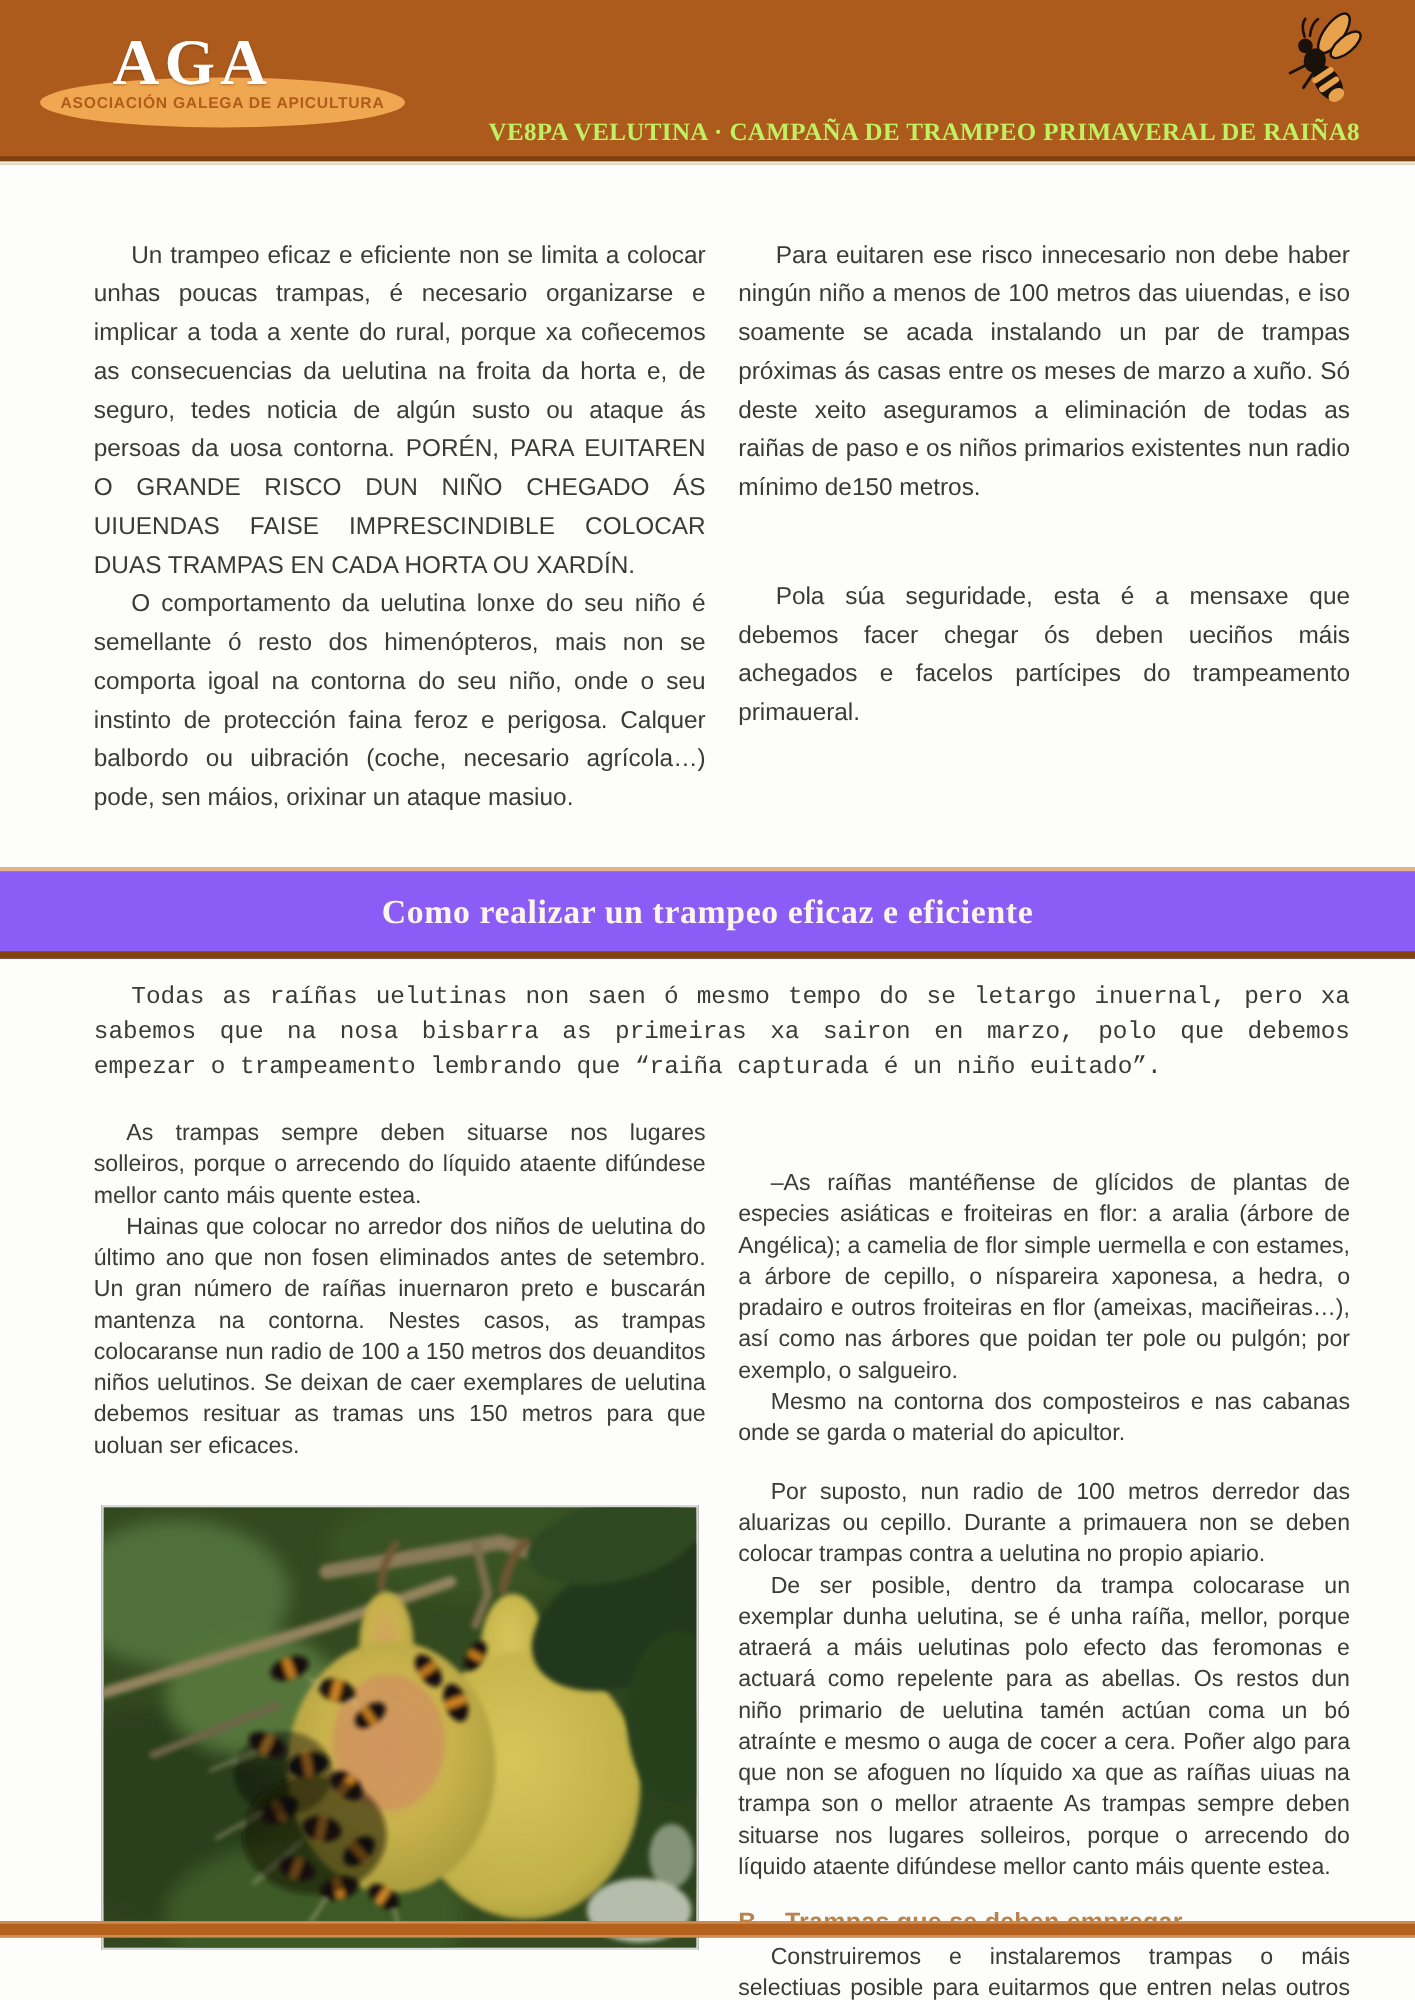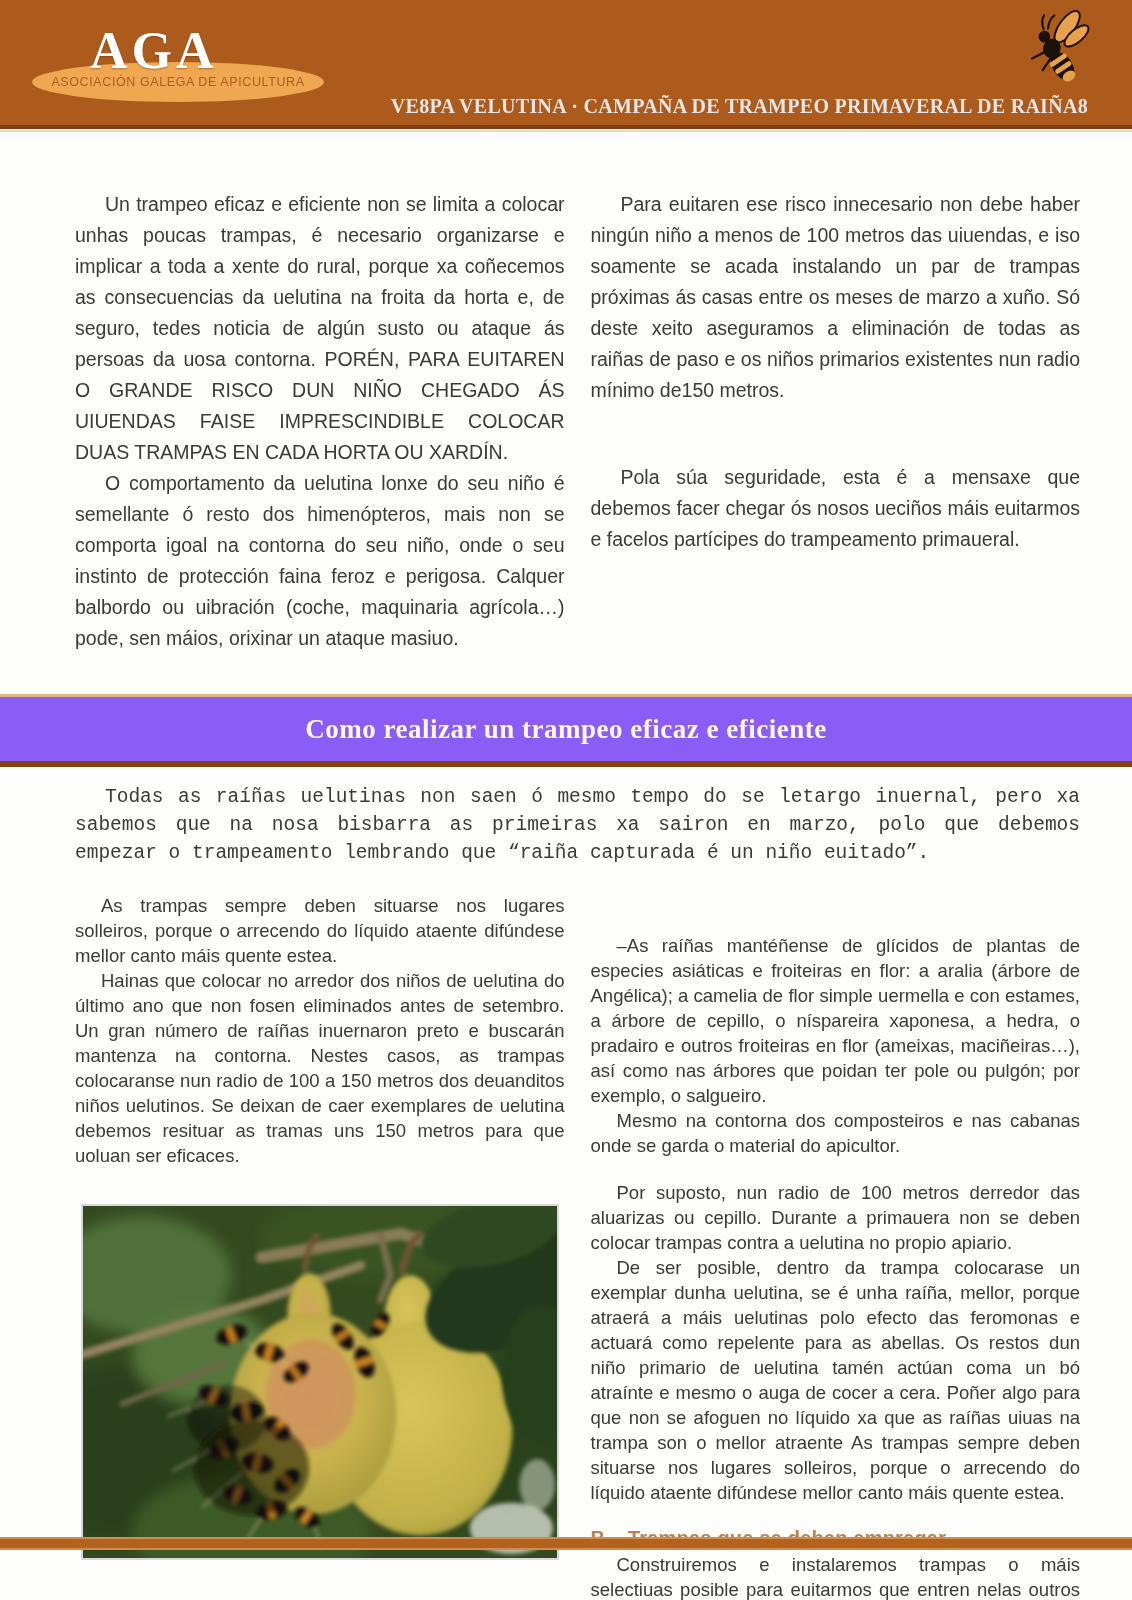--- a/index.html
+++ b/index.html
@@ -15,32 +15,32 @@
     border-bottom:4px solid #7e3f10;
   }
   .hdr:after{ content:""; position:absolute; left:0; right:0; bottom:-7px; height:2px; background:#ead9c2; }
   .logo { position:absolute; left:32px; top:8px; width:300px; height:102px; }
   .logo-ellipse {
     position:absolute; left:0; top:54px; width:292px; height:40px;
     background:#efa751; border-radius:50%;
     display:flex; align-items:center; justify-content:center;
   }
   .logo-ellipse span {
-    font-size:12.5px; font-weight:normal; color:#b05c1a; letter-spacing:.6px; white-space:nowrap;
+    font-size:12.5px; font-weight:bold; color:#b05c1a; letter-spacing:.6px; white-space:nowrap;
   }
   .logo-aga {
     position:absolute; left:58px; top:16px; z-index:2;
     font-family:"Liberation Serif", serif; font-weight:bold;
     font-size:52px; line-height:1.05; color:#fff; letter-spacing:4px;
     text-shadow:0 1px 2px rgba(90,40,0,.4);
   }
   .hdr-title {
     position:absolute; right:44px; bottom:7px;
     font-family:"Liberation Serif", serif; font-weight:bold;
-    font-size:20px; color:#e5e5e5; letter-spacing:.3px; white-space:nowrap;
+    font-size:20px; color:#bef264; letter-spacing:.3px; white-space:nowrap;
   }
   .hornet { position:absolute; right:34px; top:0; width:88px; height:92px; }
 
   
   p { margin:0; text-align:justify; }
   .cols { display:flex; gap:26px; margin:0 52px 0 75px; }
   .col { flex:1; min-width:0; }
 
   .top-sec { margin-top:60px; }
   .top-sec p { font-size:19.5px; line-height:31px; text-indent:30px; }
@@ -121,25 +121,25 @@
         </g>
       </svg>
     </span>
 
     <div class="hdr-title">VE8PA VELUTINA · CAMPAÑA DE TRAMPEO PRIMAVERAL DE RAIÑA8</div>
   </header>
 
   <section class="cols top-sec">
     <div class="col">
       <p>Un trampeo eficaz e eficiente non se limita a colocar unhas poucas trampas, é necesario organizarse e implicar a toda a xente do rural, porque xa coñecemos as consecuencias da uelutina na froita da horta e, de seguro, tedes noticia de algún susto ou ataque ás persoas da uosa contorna. PORÉN, PARA EUITAREN O GRANDE RISCO DUN NIÑO CHEGADO ÁS UIUENDAS FAISE IMPRESCINDIBLE COLOCAR DUAS TRAMPAS EN CADA HORTA OU XARDÍN.</p>
-      <p>O comportamento da uelutina lonxe do seu niño é semellante ó resto dos himenópteros, mais non se comporta igoal na contorna do seu niño, onde o seu instinto de protección faina feroz e perigosa. Calquer balbordo ou uibración (coche, maquinaria agrícola…) pode, sen máios, orixinar un ataque masiuo.</p>
+      <p>O comportamento da uelutina lonxe do seu niño é semellante ó resto dos himenópteros, mais non se comporta igoal na contorna do seu niño, onde o seu instinto de protección faina feroz e perigosa. Calquer balbordo ou uibración (coche, necesario agrícola…) pode, sen máios, orixinar un ataque masiuo.</p>
     </div>
     <div class="col">
       <p>Para euitaren ese risco innecesario non debe haber ningún niño a menos de 100 metros das uiuendas, e iso soamente se acada instalando un par de trampas próximas ás casas entre os meses de marzo a xuño. Só deste xeito aseguramos a eliminación de todas as raiñas de paso e os niños primarios existentes nun radio mínimo de150 metros.</p>
-      <p class="sp-top">Pola súa seguridade, esta é a mensaxe que debemos facer chegar ós nosos ueciños máis euitarmos e facelos partícipes do trampeamento primaueral.</p>
+      <p class="sp-top">Pola súa seguridade, esta é a mensaxe que debemos facer chegar ós deben ueciños máis achegados e facelos partícipes do trampeamento primaueral.</p>
     </div>
   </section>
 
   <div class="banner">
     <h2>Como realizar un trampeo eficaz e eficiente</h2>
   </div>
 
   <p class="intro">Todas as raíñas uelutinas non saen ó mesmo tempo do se letargo inuernal, pero xa sabemos que na nosa bisbarra as primeiras xa sairon en marzo, polo que debemos empezar o trampeamento lembrando que “raiña capturada é un niño euitado”.</p>
 
   <section class="cols bot-sec">

